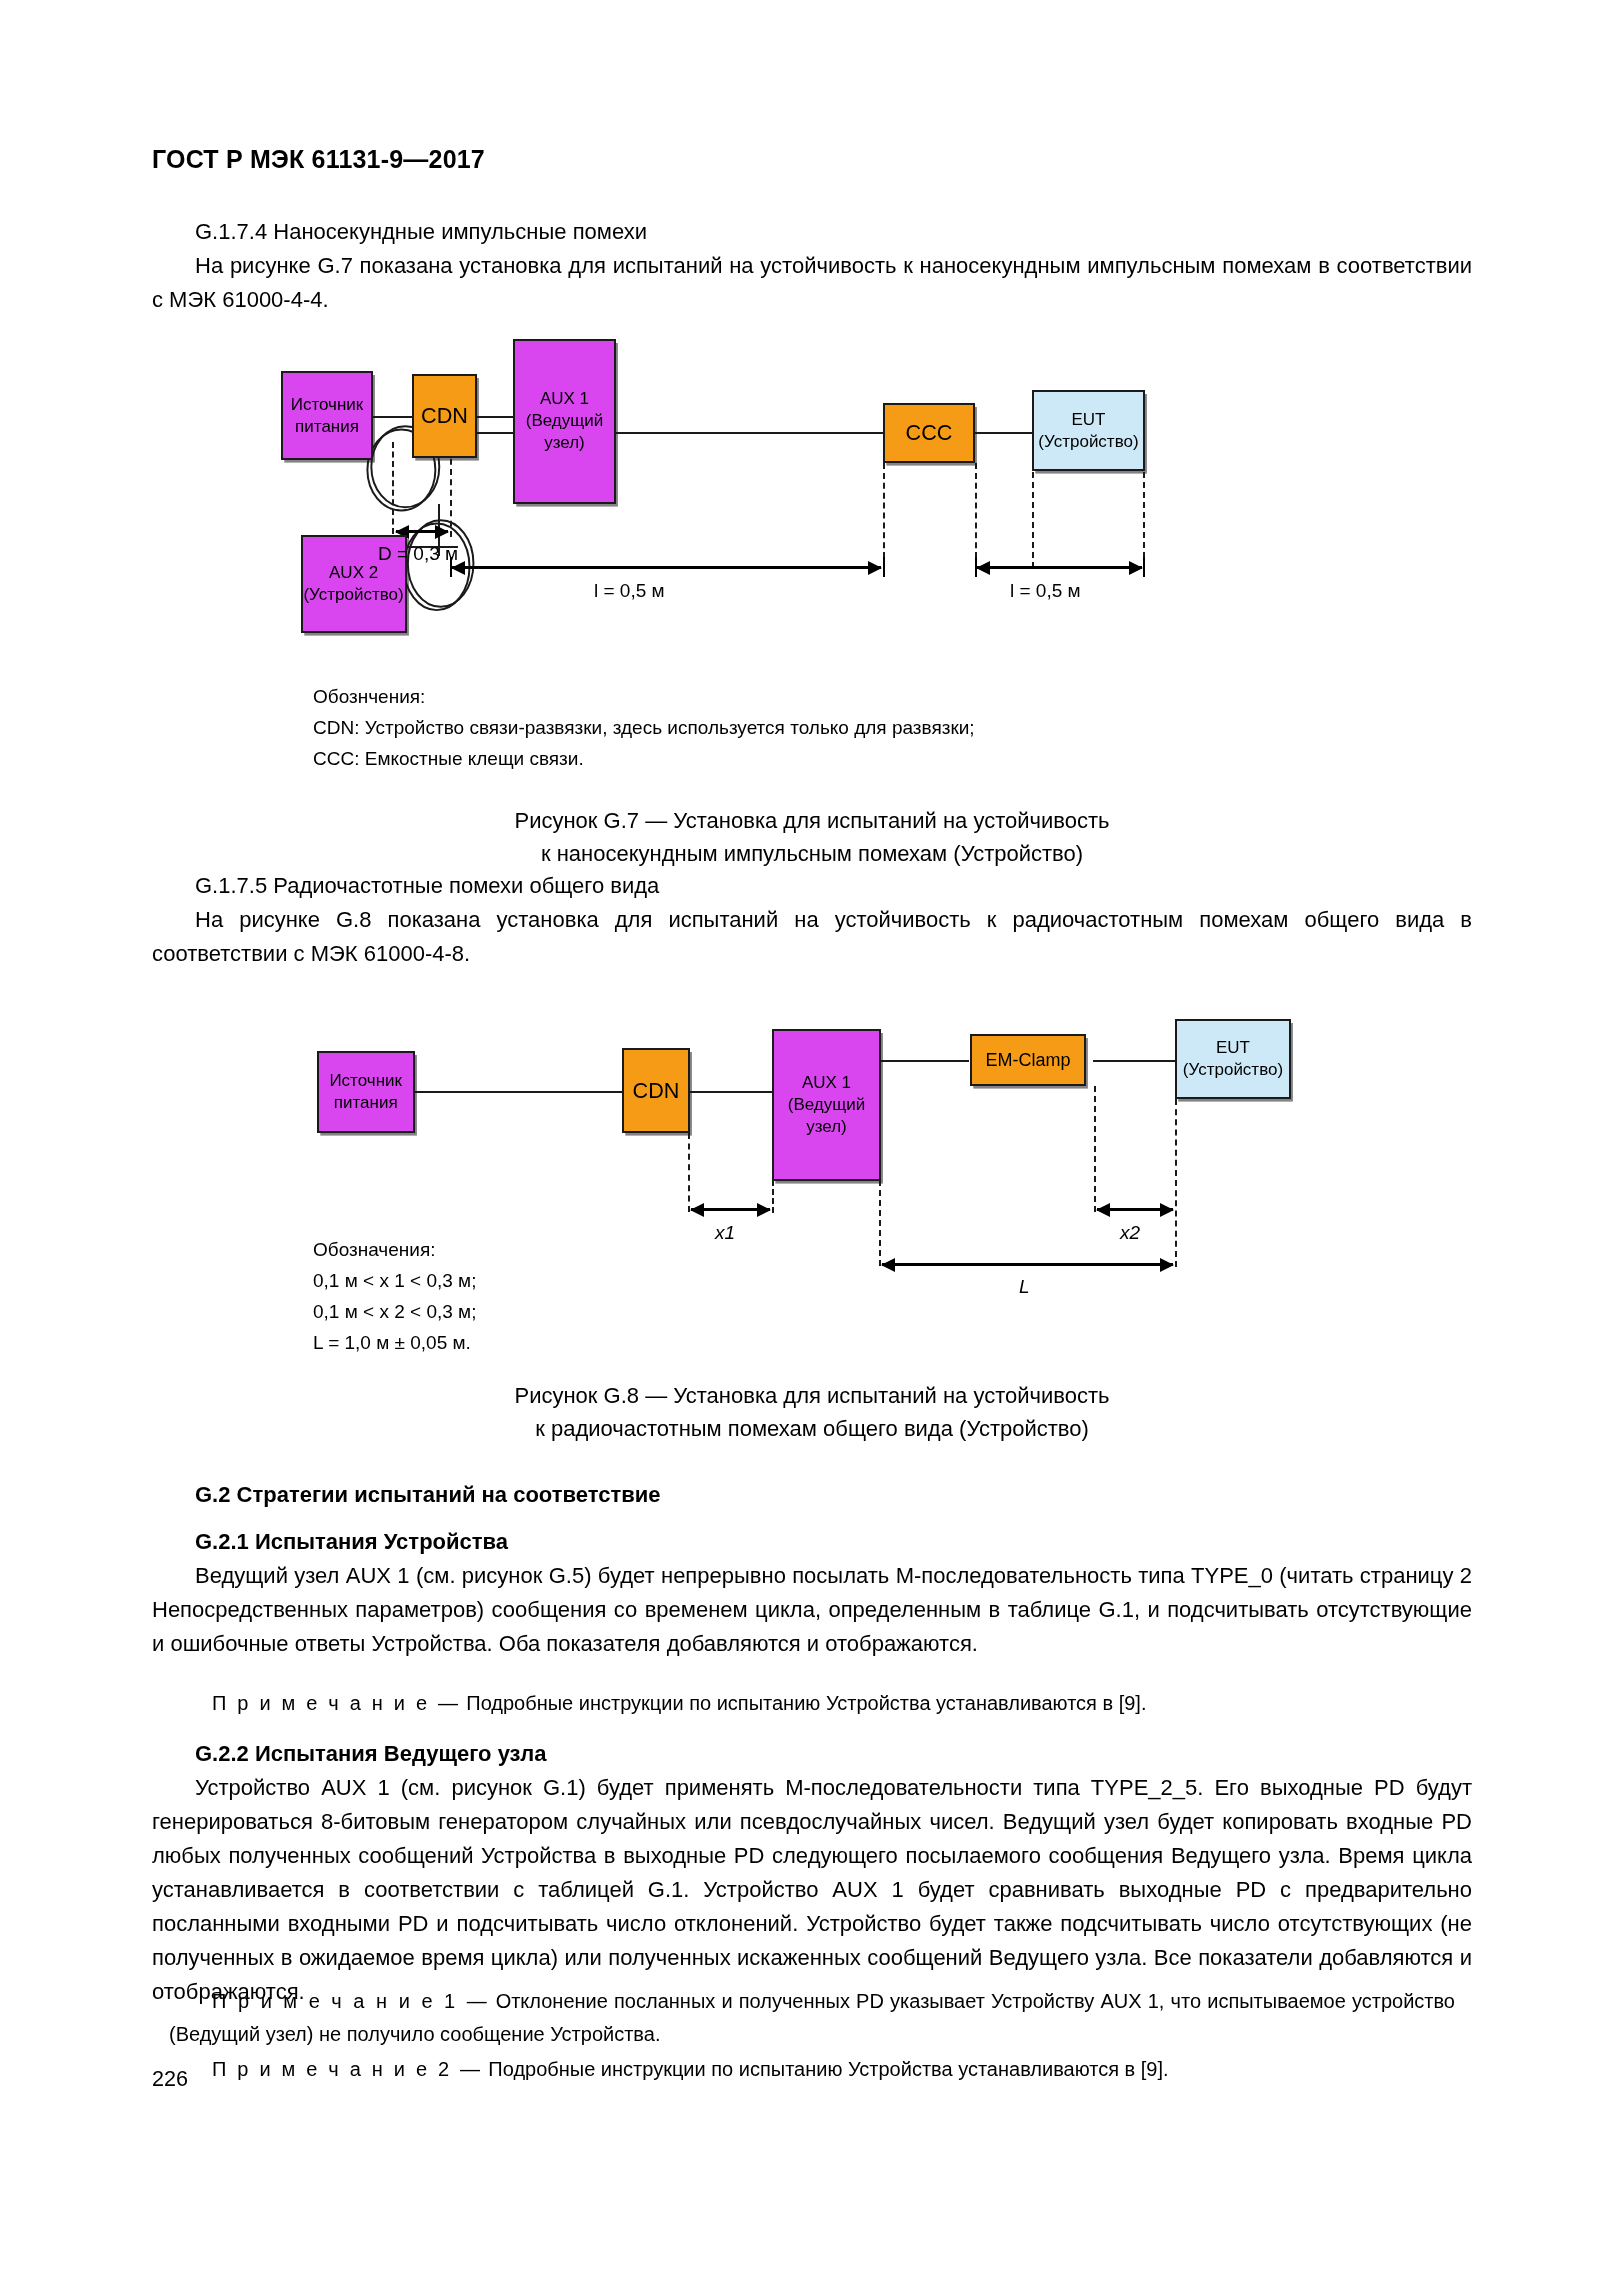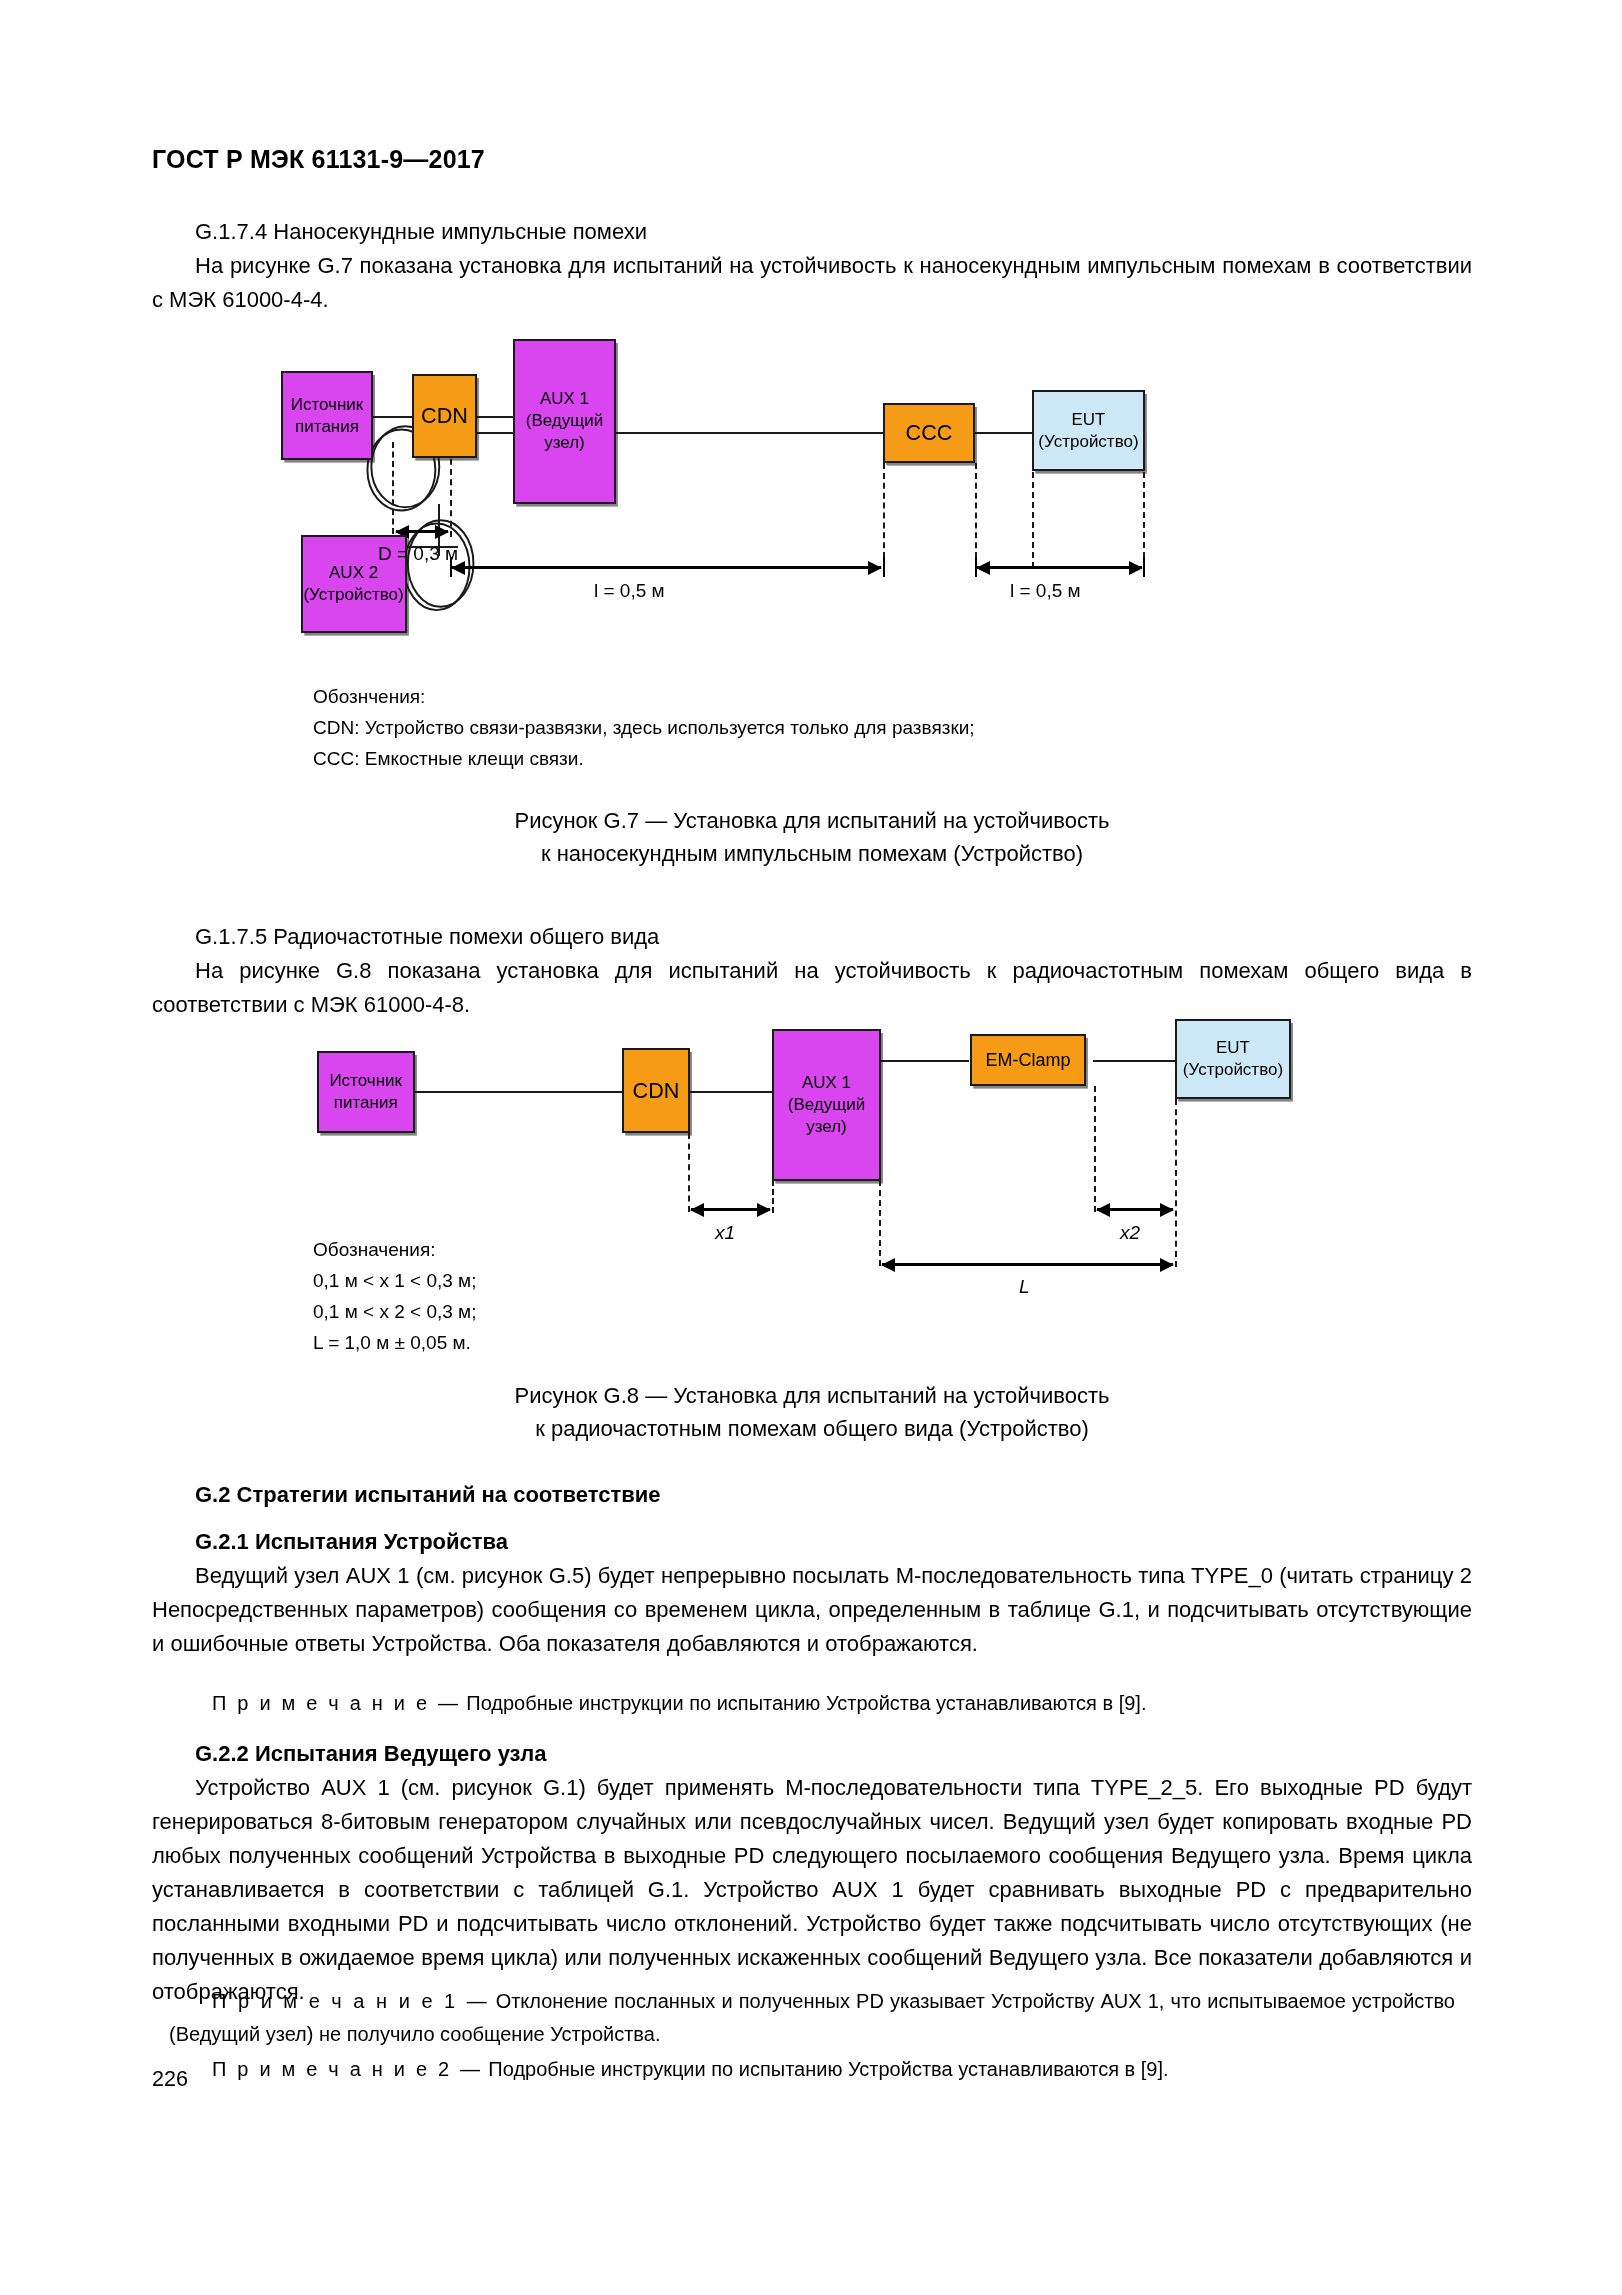--- a/index.html
+++ b/index.html
@@ -261,21 +261,21 @@
     <p class="legend-line">Обознчения:</p>
     <p class="legend-line">CDN: Устройство связи-развязки, здесь используется только для развязки;</p>
     <p class="legend-line">CCC: Емкостные клещи связи.</p>
   </div>
 
   <div class="text-col" style="top:804px;">
     <p class="caption">Рисунок G.7 — Установка для испытаний на устойчивость</p>
     <p class="caption">к наносекундным импульсным помехам (Устройство)</p>
   </div>
 
-  <div class="text-col" style="top:920px;">
+  <div class="text-col" style="top:869px;">
     <p class="subhead">G.1.7.5 Радиочастотные помехи общего вида</p>
     <p class="para ind">На рисунке G.8 показана установка для испытаний на устойчивость к радиочастотным помехам общего вида в соответствии с МЭК 61000-4-8.</p>
   </div>
 
   <div class="figure" style="left:301px; top:1001px; width:1047px; height:275px;">
     <div class="fig-canvas">
 
       <div class="wire" style="left:113px; top:90px; width:209px;"></div>
       <div class="wire" style="left:387px; top:90px; width:85px;"></div>
       <div class="wire" style="left:578px; top:59px; width:90px;"></div>

